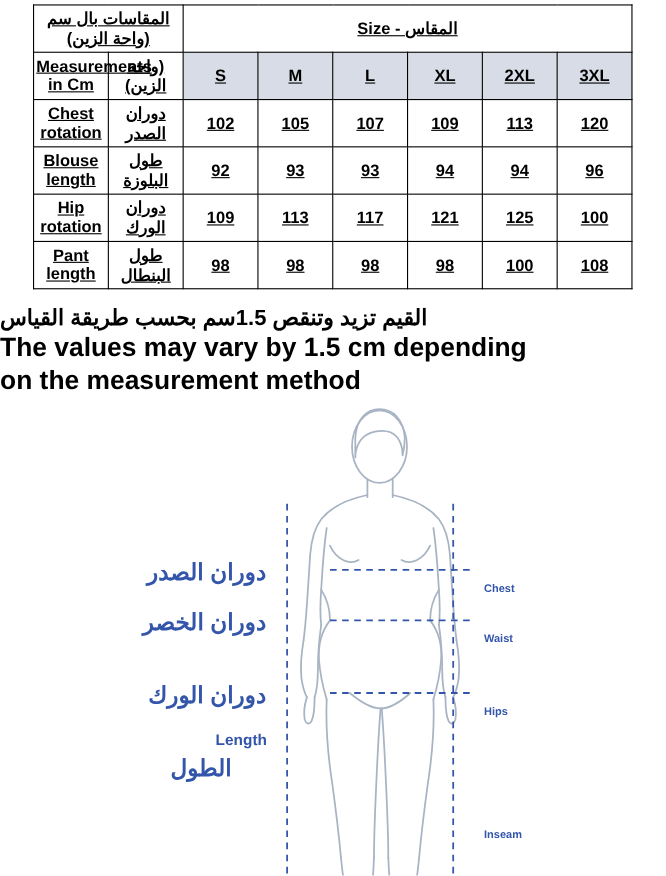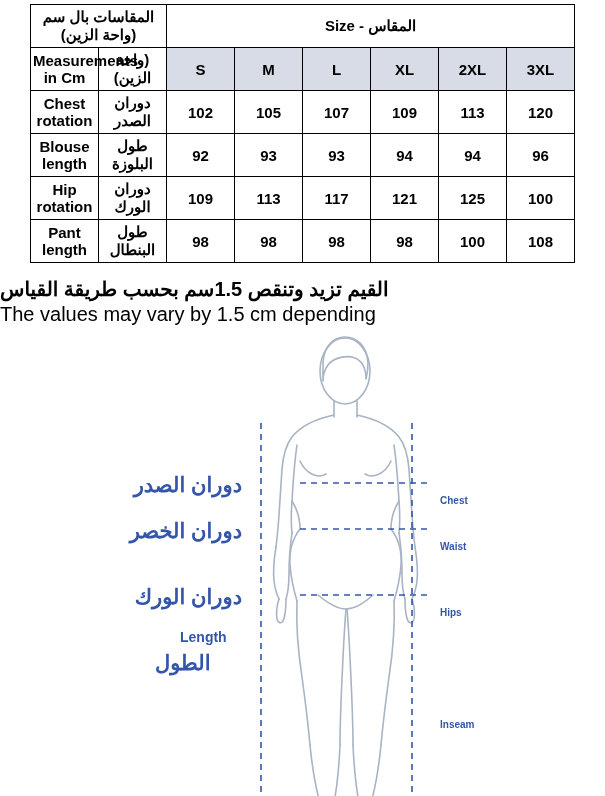--- a/index.html
+++ b/index.html
@@ -19,20 +19,21 @@
     width: 605px;
     height: 796px;
   }
 
   
   table.size-table {
     border-collapse: collapse;
     width: 545px;
     margin: 4px auto 0 auto;
     table-layout: fixed;
+    text-decoration: underline;
   }
   table.size-table td, table.size-table th {
     border: 1px solid #000000;
     text-align: center;
     vertical-align: middle;
     font-size: 15px;
     font-weight: bold;
     padding: 3px 2px;
     height: 22px;
   }
@@ -65,22 +66,22 @@
     text-align: left;
     margin-top: 14px;
     line-height: 1.25;
   }
   .note .ar {
     font-size: 20px;
     font-weight: bold;
     direction: rtl;
   }
   .note .en {
-    font-size: 20px;
-    font-weight: normal;
+    font-size: 24px;
+    font-weight: bold;
   }
 
   
   .figure-area {
     position: relative;
     width: 605px;
     height: 540px;
     margin-top: 6px;
   }
   .figure-area svg {
@@ -171,20 +172,21 @@
       <td class="size-col">98</td>
       <td class="size-col">100</td>
       <td class="size-col">108</td>
     </tr>
   </tbody>
     </table>
 
   <div class="note">
     <div class="ar">القيم تزيد وتنقص 1.5سم بحسب طريقة القياس</div>
     <div class="en">The values may vary by 1.5 cm depending</div>
+    <div class="en">on the measurement method</div>
   </div>
 
   <div class="figure-area">
 
     <svg width="605" height="540" viewBox="0 0 605 540">
       <g stroke="#a8b4c4" stroke-width="1.6" fill="none" stroke-linecap="round" stroke-linejoin="round">
 
         <ellipse cx="345" cy="38" rx="25" ry="33"></ellipse>
 
         <path d="M334,68 L334,84 M357,68 L357,84"></path>
@@ -240,21 +242,21 @@
         <line x1="300" y1="150" x2="430" y2="150"></line>
         <line x1="300" y1="196" x2="430" y2="196"></line>
         <line x1="300" y1="262" x2="430" y2="262"></line>
       </g>
     </svg>
 
     <div class="flabel ar" style="left: 122px; top: 140px; width: 120px;">دوران الصدر</div>
     <div class="flabel ar" style="left: 122px; top: 186px; width: 120px;">دوران الخصر</div>
     <div class="flabel ar" style="left: 122px; top: 252px; width: 120px;">دوران الورك</div>
 
-    <div class="flabel en" style="left: 180px; top: 296px; width: 46px; text-align: left;">Length</div>
+    <div class="flabel en" style="left: 196px; top: 296px; width: 46px; text-align: left;">Length</div>
     <div class="flabel ar" style="left: 155px; top: 318px; width: 82px; text-align: left;">الطول</div>
 
     <div class="flabel en-small" style="left: 440px; top: 142px;">Chest</div>
     <div class="flabel en-small" style="left: 440px; top: 188px; text-align: center;">Waist</div>
     <div class="flabel en-small" style="left: 440px; top: 254px;">Hips</div>
     <div class="flabel en-small" style="left: 440px; top: 366px;">Inseam</div>
   </div>
 
 </div>
 

